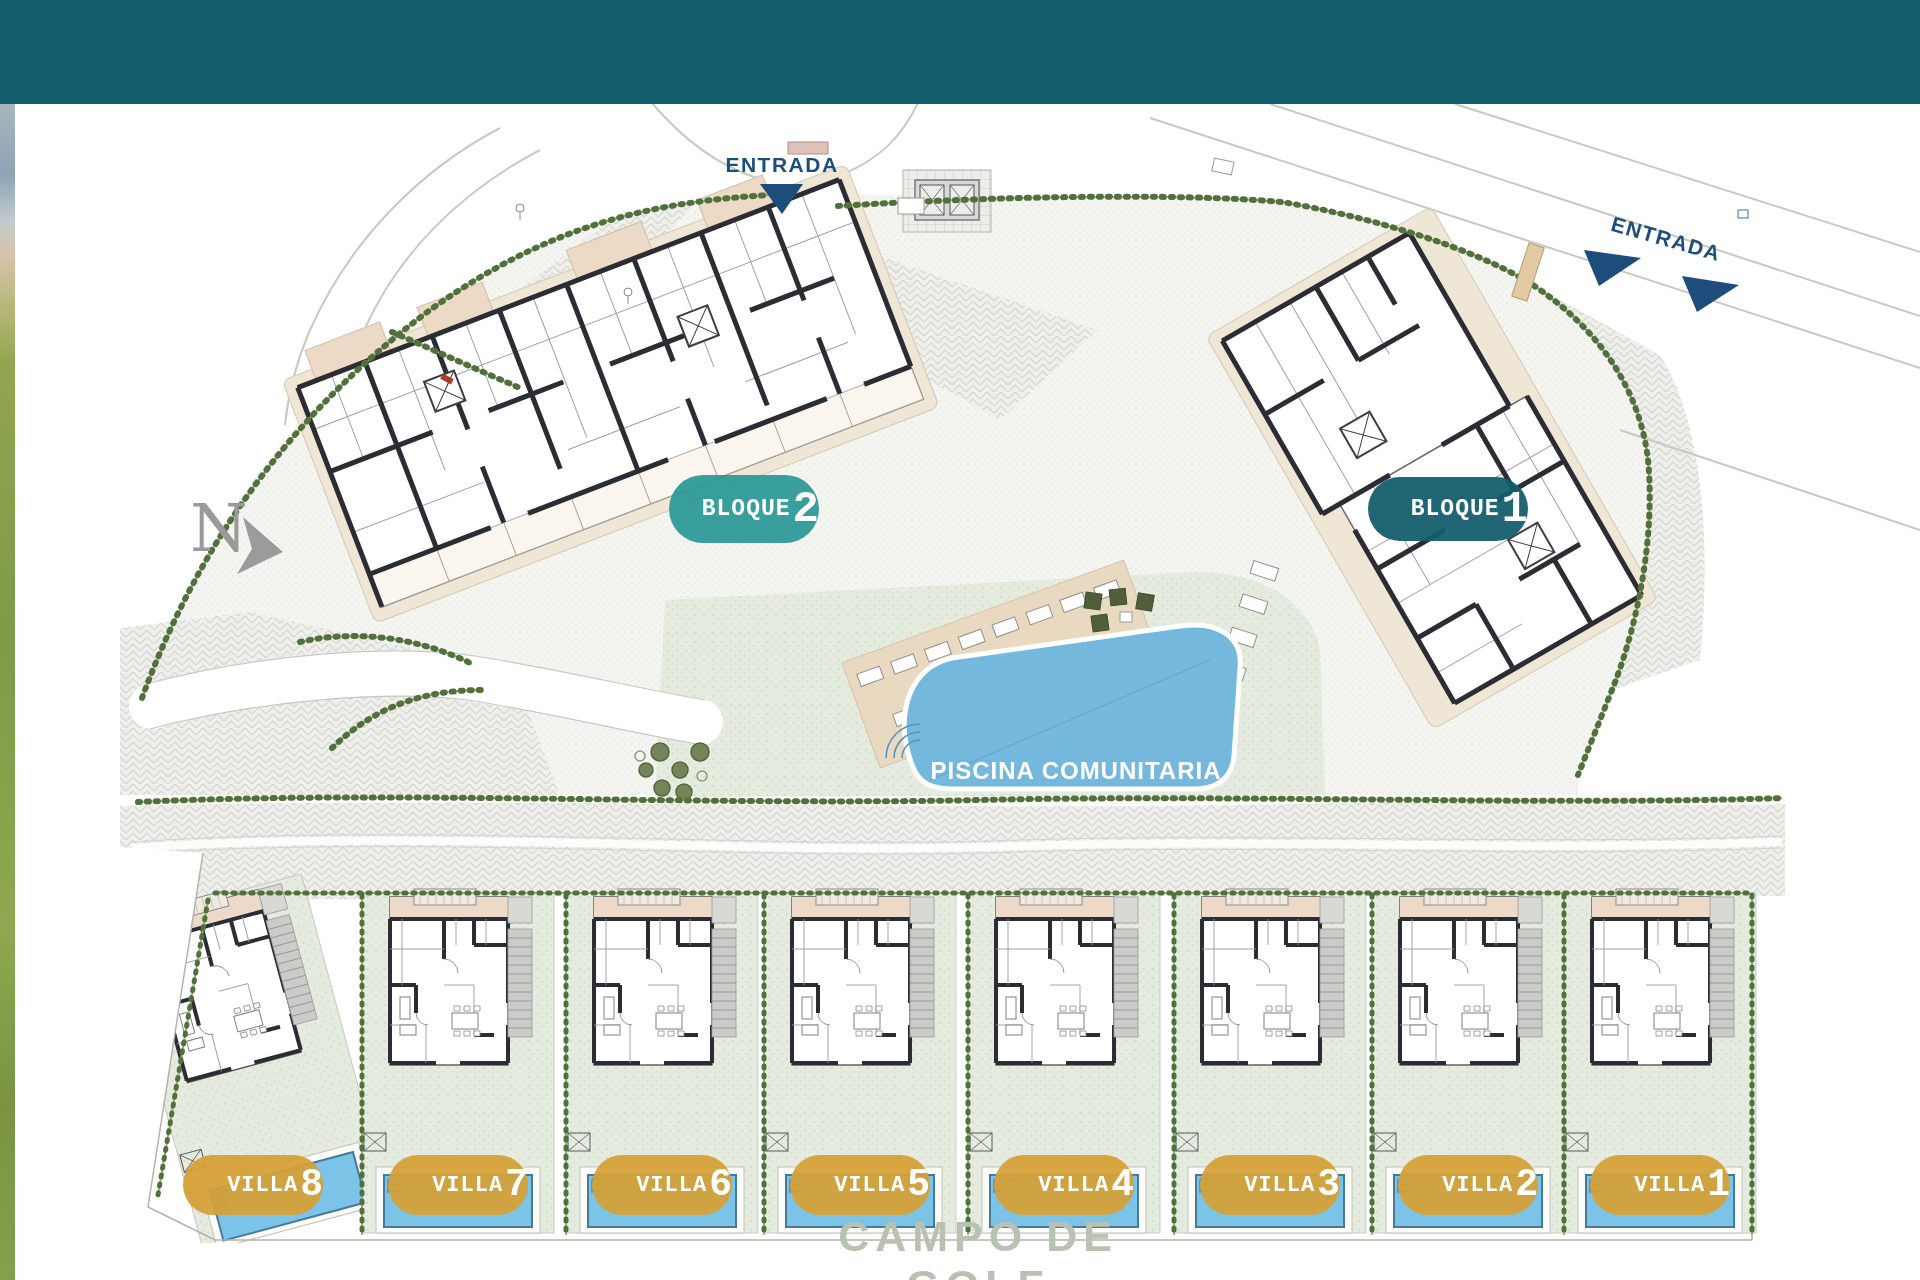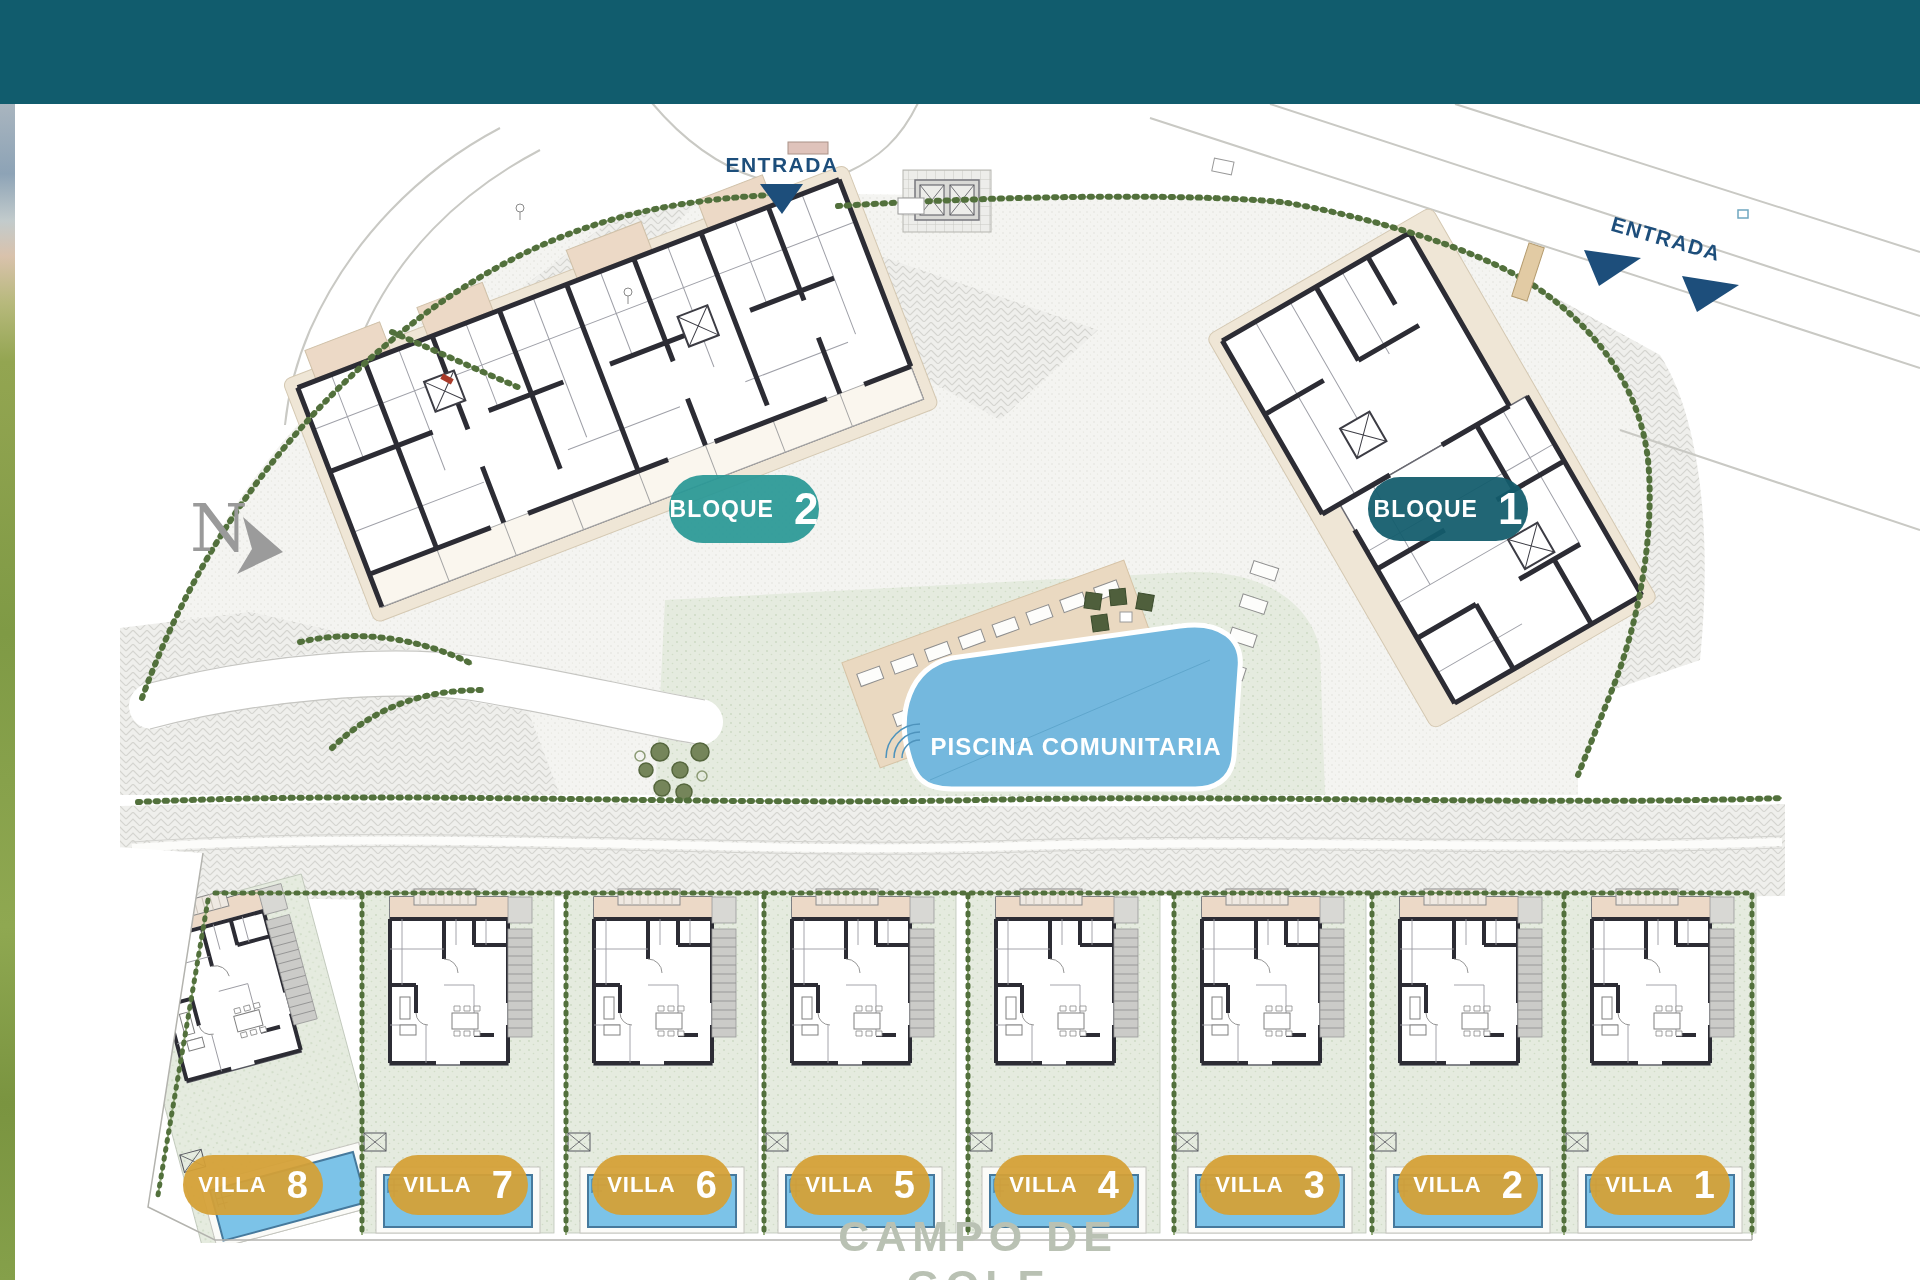--- a/index.html
+++ b/index.html
@@ -2,29 +2,29 @@
 <html><head>
 <meta charset="utf-8">
 <style>
   html,body{margin:0;padding:0;width:1920px;height:1280px;overflow:hidden;background:#ffffff;
             font-family:"Liberation Sans", sans-serif;}
   .stage{position:relative;width:1920px;height:1280px;}
   .stage svg{position:absolute;left:0;top:0;}
   .header-bar{position:absolute;left:0;top:0;width:1920px;height:104px;background:#115C6D;}
   .lbl{position:absolute;display:flex;align-items:center;justify-content:center;text-align:center;}
   .entrada{width:140px;height:26px;font-size:21px;font-weight:bold;color:#1D4E7B;letter-spacing:1.5px;}
-  .badge{position:absolute;display:flex;align-items:center;justify-content:center;gap:20px;color:#fff;}
+  .badge{position:absolute;display:flex;align-items:center;justify-content:flex-end;gap:2px;color:#fff;font-family:Liberation Mono, monospace;}
   .badge .bl{font-size:23px;font-weight:600;letter-spacing:1px;}
   .badge .bn{font-size:44px;font-weight:800;line-height:1;}
   .badge-teal{background:rgba(41,152,150,0.93);border-radius:36px;}
   .badge-darkteal{background:rgba(19,92,108,0.94);border-radius:34px;}
   .badge-gold{background:rgba(213,160,54,0.94);border-radius:32px;margin-top:40px;}
   .badge-gold .bl{font-size:22px;}
   .badge-gold .bn{font-size:38px;}
-  .piscina{width:320px;height:30px;font-size:24px;font-weight:600;color:#ffffff;letter-spacing:1px;}
+  .piscina{width:320px;height:30px;font-size:24px;font-weight:600;color:#ffffff;letter-spacing:1px;margin-top:24px;}
   .campo{width:420px;height:34px;font-size:43px;font-weight:700;color:#B9C1B3;letter-spacing:6px;}
   .north-n{position:absolute;left:190px;top:496px;font-family:"DejaVu Serif", serif;
            font-size:66px;color:#9A9A9A;line-height:1;}
   .rot16{transform:rotate(16deg);}
 </style>
 </head>
 <body>
 
 <div class="stage">
 

